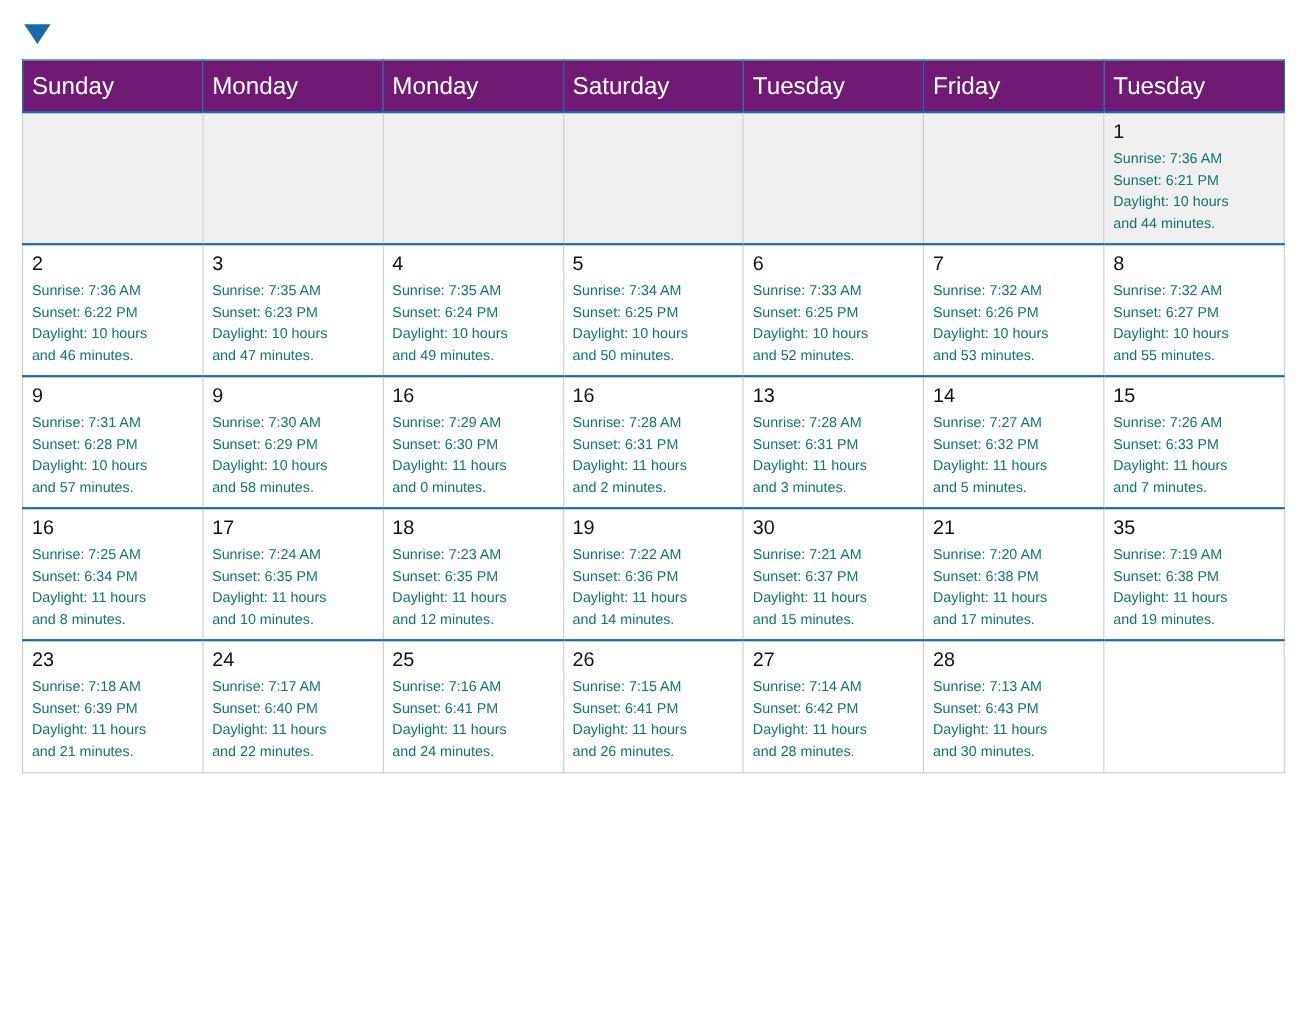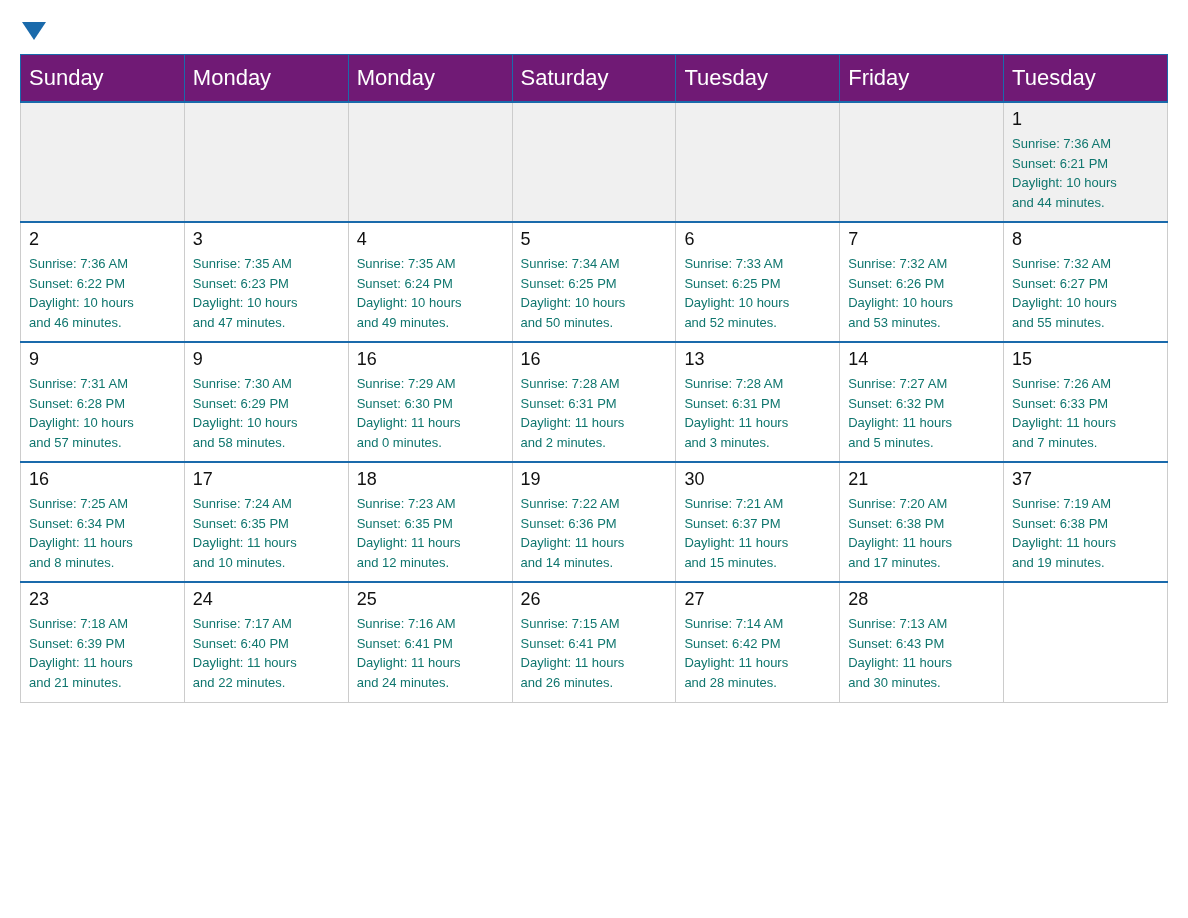--- a/index.html
+++ b/index.html
@@ -226,21 +226,21 @@
         </td>
         <td>
           <span class="day-num">30</span>
           <div class="day-info">Sunrise: 7:21 AM<br>Sunset: 6:37 PM<br>Daylight: 11 hours<br>and 15 minutes.</div>
         </td>
         <td>
           <span class="day-num">21</span>
           <div class="day-info">Sunrise: 7:20 AM<br>Sunset: 6:38 PM<br>Daylight: 11 hours<br>and 17 minutes.</div>
         </td>
         <td>
-          <span class="day-num">37</span>
+          <span class="day-num">35</span>
           <div class="day-info">Sunrise: 7:19 AM<br>Sunset: 6:38 PM<br>Daylight: 11 hours<br>and 19 minutes.</div>
         </td>
       </tr>
       <tr class="week-row">
         <td>
           <span class="day-num">23</span>
           <div class="day-info">Sunrise: 7:18 AM<br>Sunset: 6:39 PM<br>Daylight: 11 hours<br>and 21 minutes.</div>
         </td>
         <td>
           <span class="day-num">24</span>

